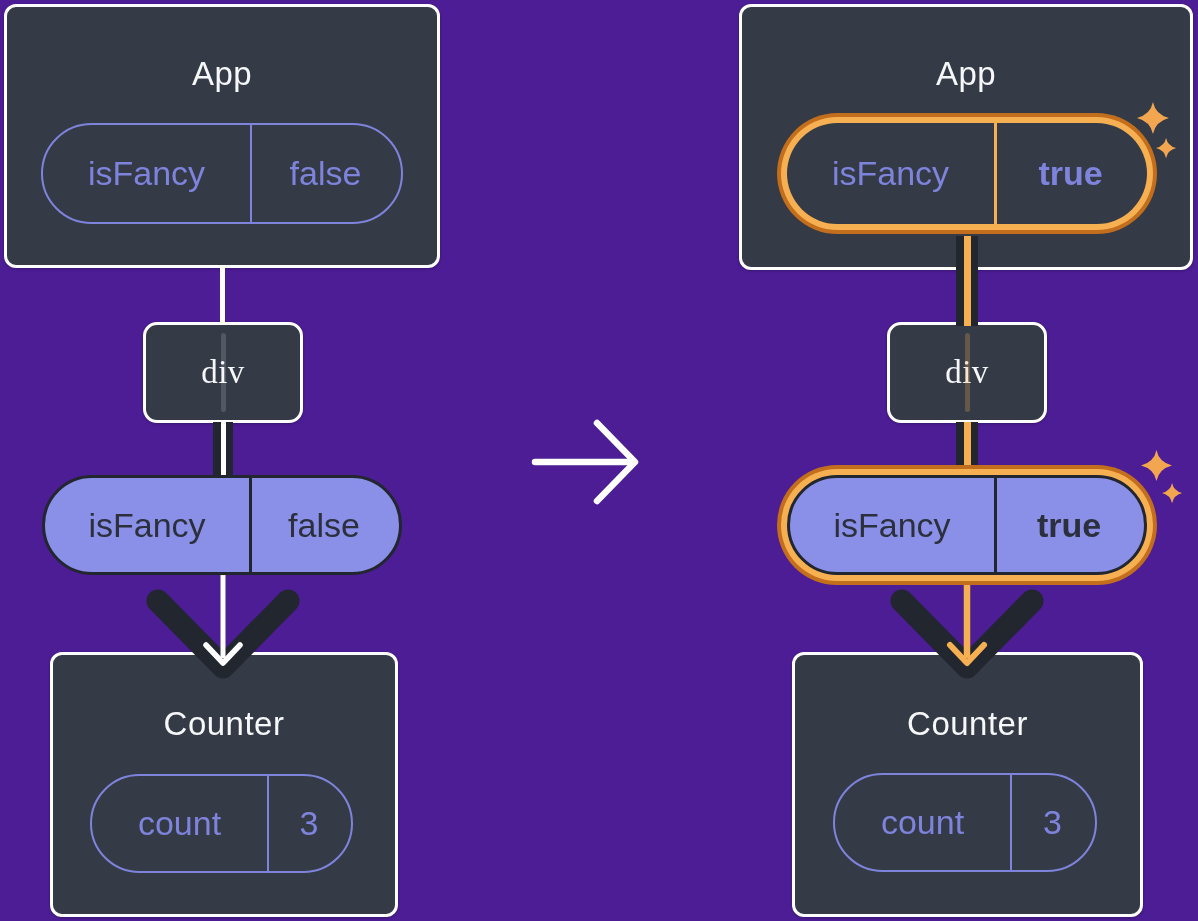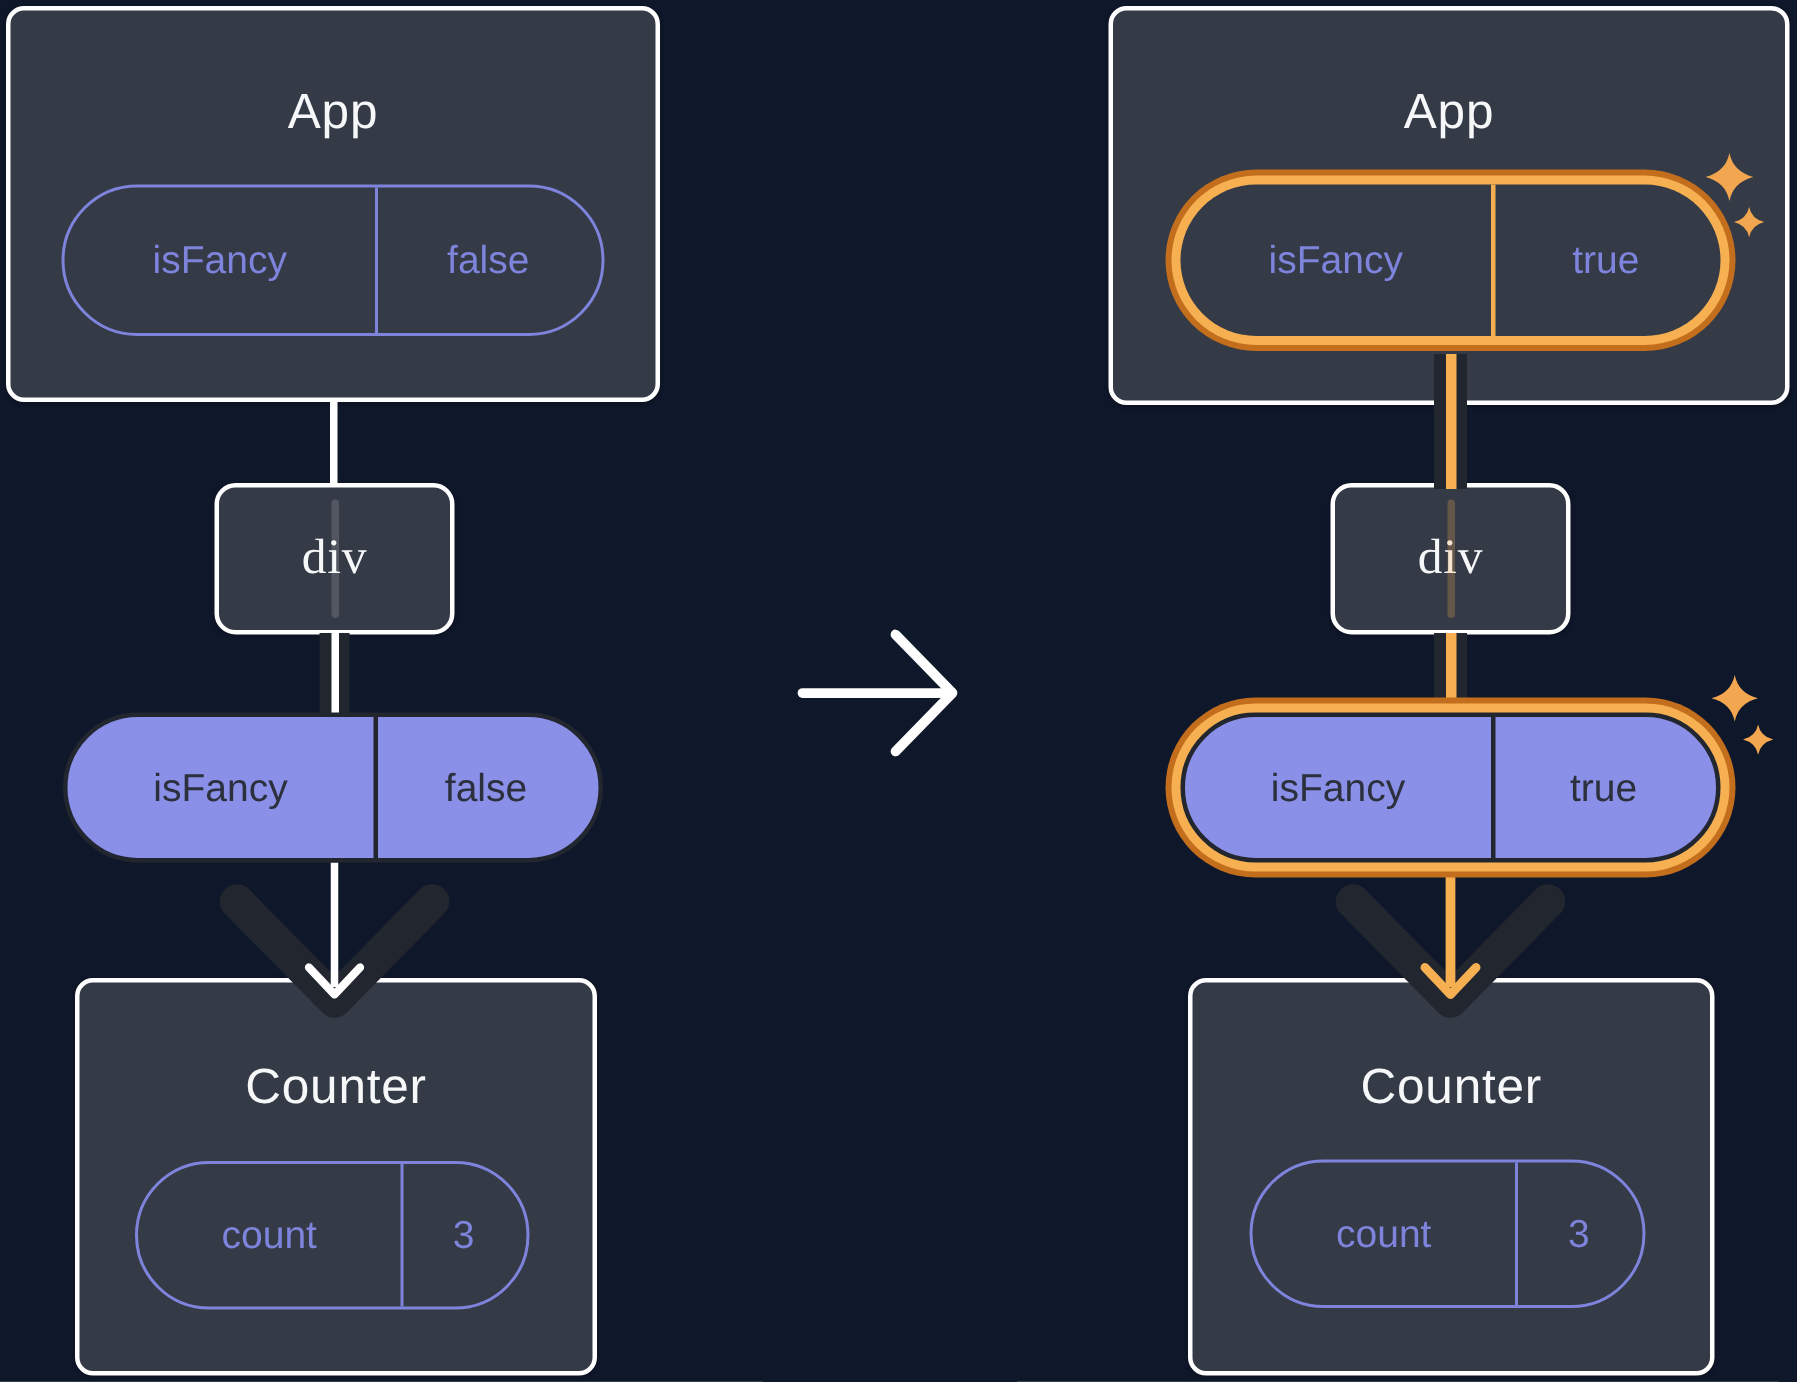--- a/index.html
+++ b/index.html
@@ -1,17 +1,17 @@
 <!DOCTYPE html>
 <html><head>
 <meta charset="utf-8">
 <style>
   html,body{margin:0;padding:0;background:#4C6571;}
   .canvas{
-    position:relative;width:1198px;height:921px;background:#0f172a;overflow:hidden;
+    position:relative;width:1198px;height:921px;background:#4c1d95;overflow:hidden;
     font-family:"Liberation Sans", sans-serif;
   }
   .layer{position:absolute;inset:0;}
   .box{
     position:absolute;background:#343A46;border:3px solid #FFFFFF;border-radius:12px;
     box-sizing:border-box;box-shadow:0 1px 3px rgba(0,0,0,0.25);z-index:1;
   }
   .box-title{
     position:absolute;left:0;right:0;text-align:center;color:#F6F7F9;
     font-size:33px;font-weight:500;letter-spacing:0.5px;
@@ -20,34 +20,34 @@
   .divbox .box-title{position:static;font-family:Liberation Serif, serif;}
   .ghost-line{position:absolute;left:calc(50% - 2.5px);top:8px;bottom:8px;width:5px;border-radius:3px;}
   .ghost-white{background:rgba(255,255,255,0.15);}
   .ghost-orange{background:rgba(246,176,82,0.25);}
   .connector{position:absolute;background:#FFFFFF;z-index:2;}
   .pipe{position:absolute;background:#22262F;z-index:2;}
   .pipe-core{position:absolute;z-index:2;}
   .core-white{background:#FFFFFF;}
   .core-orange{background:#F6B052;}
   .pill{
-    position:absolute;box-sizing:border-box;border-radius:999px;z-index:4;font-size:26px;
+    position:absolute;box-sizing:border-box;border-radius:999px;z-index:4;font-size:34px;
   }
   .pill-outline{border:2px solid #7E84DC;color:#7E84DC;}
   .pill-filled{background:#8A8FE8;border:3px solid #22262F;color:#2B303C;}
   .pill-ringed{box-shadow:0 0 0 6px #F6B052, 0 0 0 10px #C26E1D;}
   .pill-dark{background:#343A46;color:#7E84DC;}
   .pill .divider{position:absolute;top:0;bottom:0;}
   .div-purple{width:2px;background:#7E84DC;}
   .div-dark{width:3px;background:#22262F;}
   .div-orange{width:2.5px;background:#F6B052;}
   .pill .seg{
     position:absolute;top:0;height:100%;display:flex;align-items:center;justify-content:center;
   }
-  .bold{font-weight:400;}
+  .bold{font-weight:700;}
   svg.overlay{position:absolute;left:0;top:0;z-index:3;pointer-events:none;}
 </style>
 </head>
 <body>
 
 <div class="canvas">
 
   <div class="layer">
 
     <div class="connector" style="left:220px;top:266px;width:5px;height:58px;"></div>

